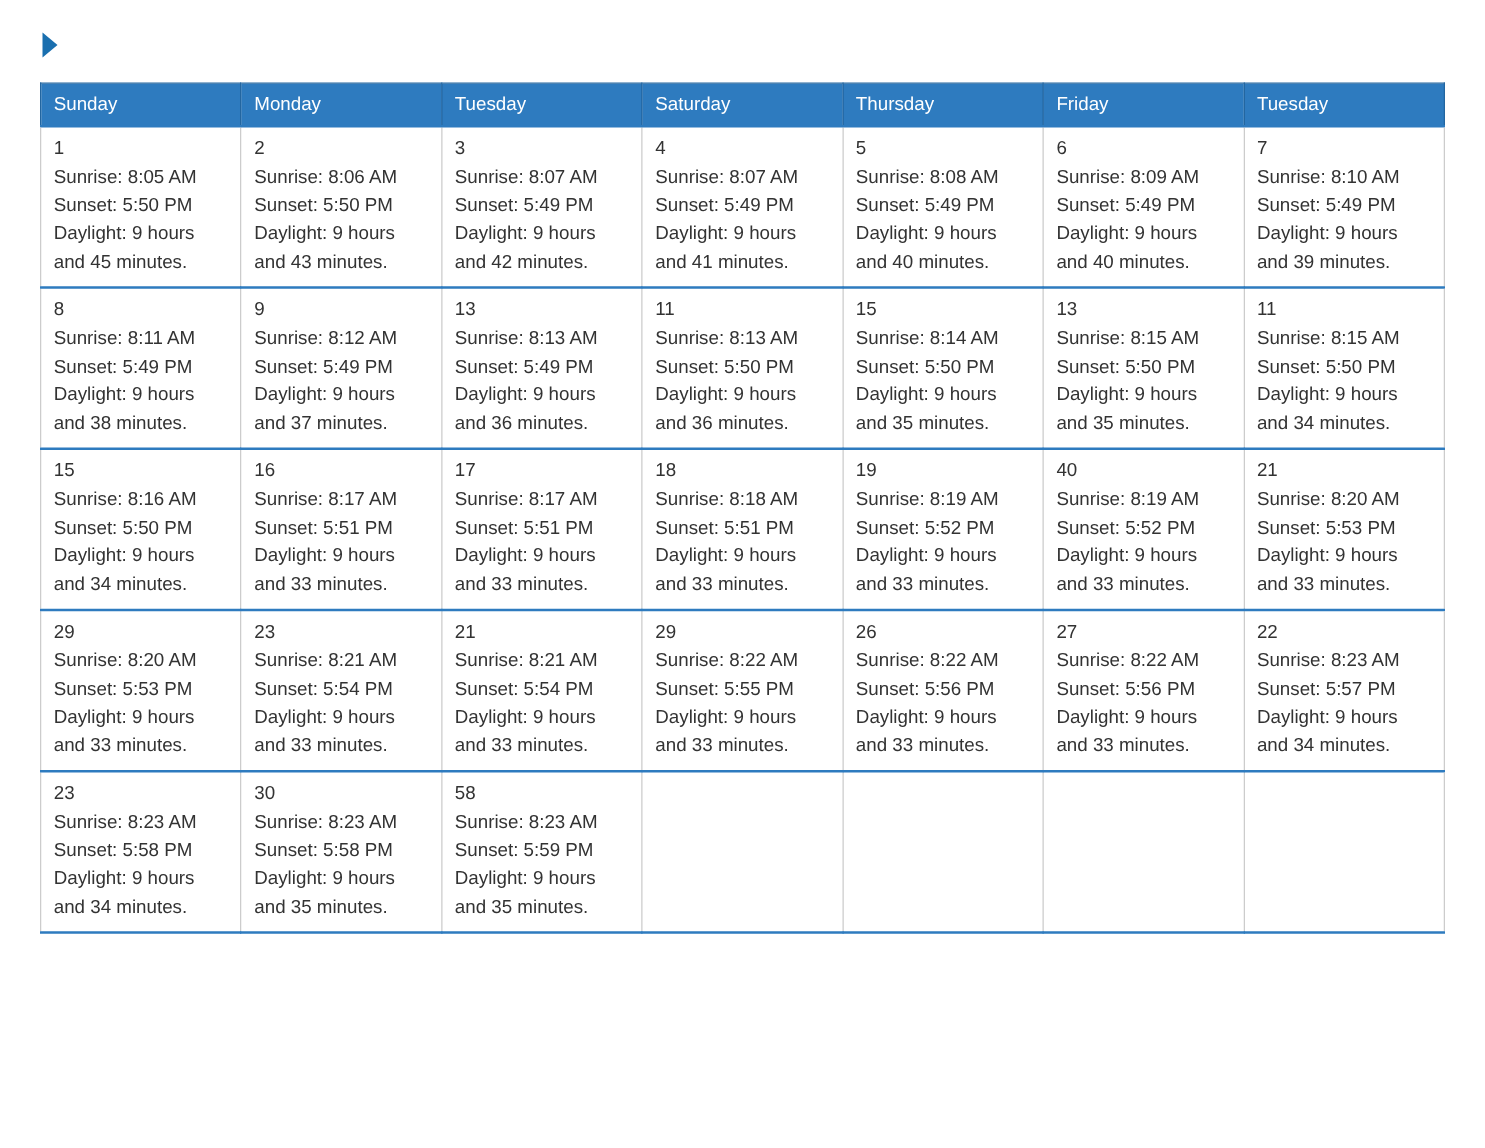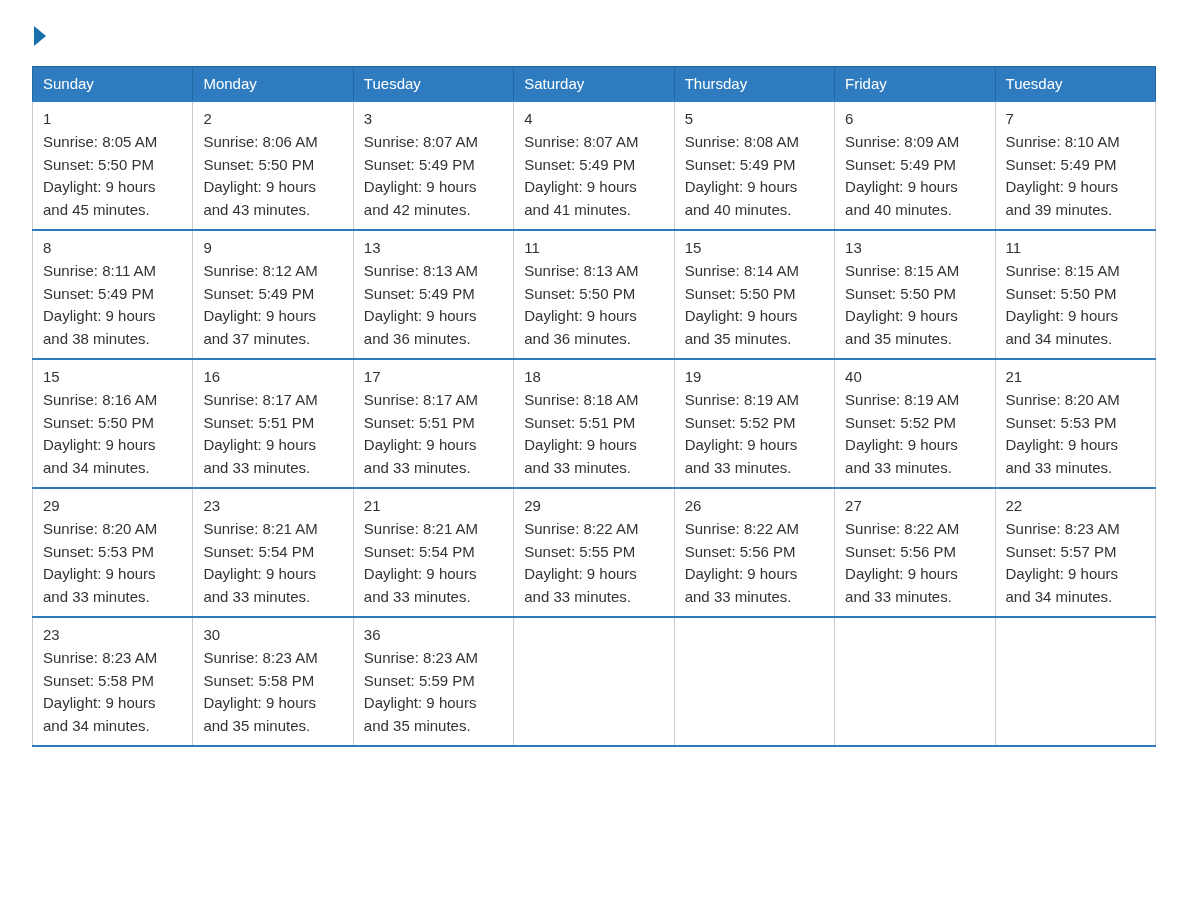--- a/index.html
+++ b/index.html
@@ -251,21 +251,21 @@
       <tr>
         <td>
           <span class="day-number">23</span>
           <div class="day-info">Sunrise: 8:23 AM<br>Sunset: 5:58 PM<br>Daylight: 9 hours<br>and 34 minutes.</div>
         </td>
         <td>
           <span class="day-number">30</span>
           <div class="day-info">Sunrise: 8:23 AM<br>Sunset: 5:58 PM<br>Daylight: 9 hours<br>and 35 minutes.</div>
         </td>
         <td>
-          <span class="day-number">36</span>
+          <span class="day-number">58</span>
           <div class="day-info">Sunrise: 8:23 AM<br>Sunset: 5:59 PM<br>Daylight: 9 hours<br>and 35 minutes.</div>
         </td>
         <td class="empty-cell"></td>
         <td class="empty-cell"></td>
         <td class="empty-cell"></td>
         <td class="empty-cell"></td>
       </tr>
     </tbody>
 </table>
 

